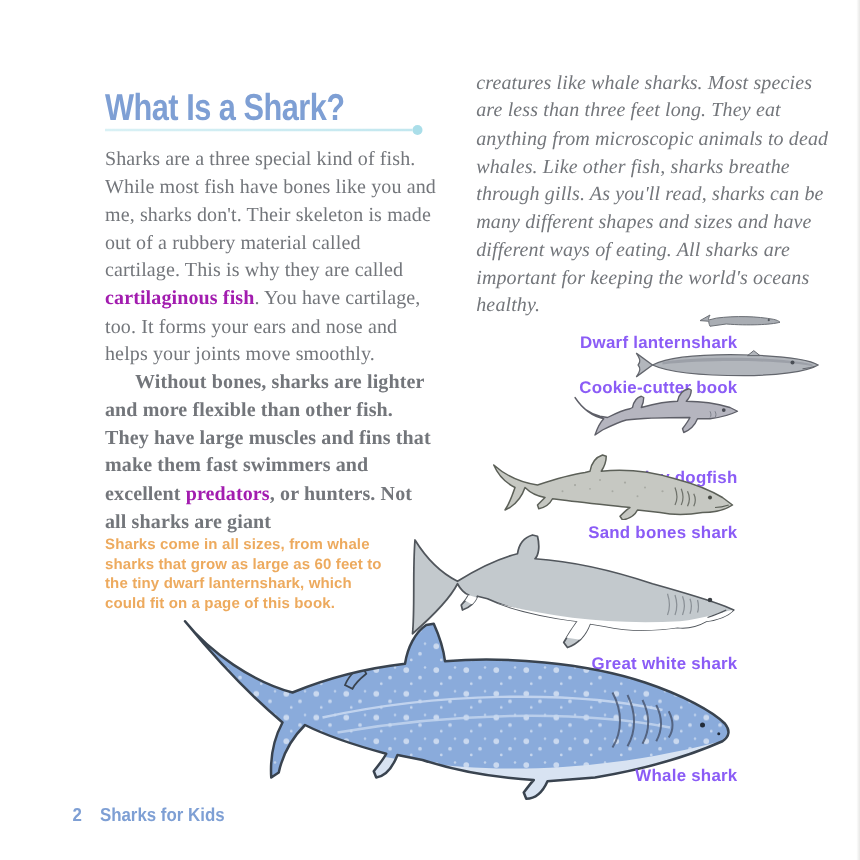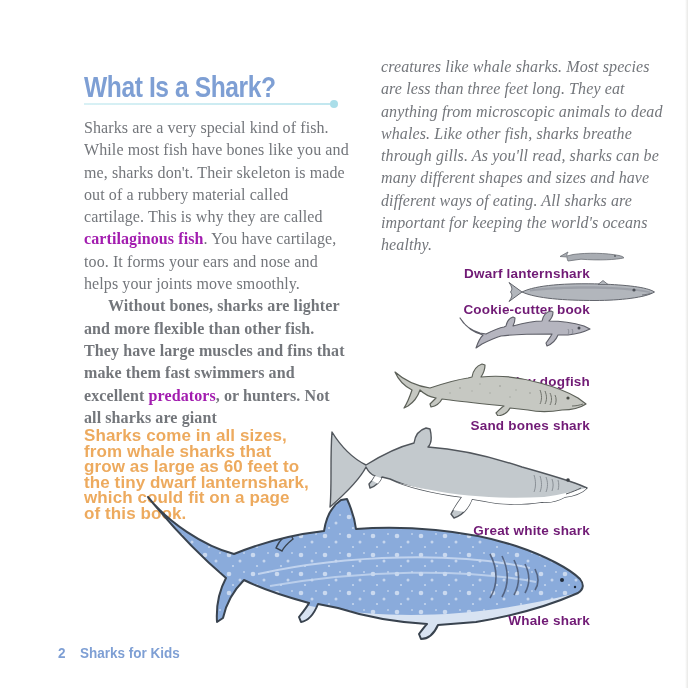--- a/index.html
+++ b/index.html
@@ -29,29 +29,29 @@
   .bodycol p{margin:0;}
   .bodycol b{color:#a21caf;}
   .col-left{left:84px;top:117px;width:266px;}
   .col-right{left:381px;top:56px;width:286px;font-style:italic;}
   .indent{text-indent:24px;font-weight:bold;}
 
   
   .caption{
     position:absolute;left:84px;top:428px;width:226px;
     color:#edaa5e;font-family:"Liberation Sans",sans-serif;font-weight:bold;
-    font-size:17px;line-height:15.6px;letter-spacing:0.1px;margin:0;
+    font-size:12px;line-height:15.6px;letter-spacing:0.1px;margin:0;
   }
 
   
   .shark{position:absolute;}
   .shark svg{display:block;width:100%;height:100%;}
   .shark-label{
     position:absolute;right:98px;white-space:nowrap;
-    color:#701a75;font-family:"Liberation Sans",sans-serif;font-weight:bold;
+    color:#8b5cf6;font-family:"Liberation Sans",sans-serif;font-weight:bold;
     font-size:13.5px;letter-spacing:0.2px;
   }
 
   
   .footer{
     position:absolute;left:58px;top:644px;color:#7e9fd4;
     font-family:"Liberation Sans",sans-serif;font-weight:bold;font-size:15px;
     transform:scaleX(0.9);transform-origin:0 50%;white-space:nowrap;
   }
   .footer .pnum{margin-right:16px;}
@@ -61,21 +61,21 @@
 
 <div class="page">
 
   <div class="page-edge"></div>
 
   <h1 class="title"><span class="squeeze">What Is a Shark?</span></h1>
   <div class="divider"></div>
   <div class="divider-dot"></div>
 
   <div class="bodycol col-left">
-    <p><span>Sharks are a very special kind of fish. While most fish have bones like you and me, sharks don't. Their skeleton is made out of a rubbery material called cartilage. This is why they are called </span><b>cartilaginous fish</b><span>. You have cartilage, too. It forms your ears and nose and helps your joints move smoothly.</span></p>
+    <p><span>Sharks are a three special kind of fish. While most fish have bones like you and me, sharks don't. Their skeleton is made out of a rubbery material called cartilage. This is why they are called </span><b>cartilaginous fish</b><span>. You have cartilage, too. It forms your ears and nose and helps your joints move smoothly.</span></p>
     <p class="indent"><span>Without bones, sharks are lighter and more flexible than other fish. They have large muscles and fins that make them fast swimmers and excellent </span><b>predators</b><span>, or hunters. Not all sharks are giant</span></p>
   </div>
 
   <div class="bodycol col-right">
     <p>creatures like whale sharks. Most species are less than three feet long. They eat anything from microscopic animals to dead whales. Like other fish, sharks breathe through gills. As you'll read, sharks can be many different shapes and sizes and have different ways of eating. All sharks are important for keeping the world's oceans healthy.</p>
   </div>
 
   <p class="caption">Sharks come in all sizes, from whale sharks that grow as large as 60 feet to the tiny dwarf lanternshark, which could fit on a page of this book.</p>
 
   <div class="shark" style="left:558px;top:250px;width:70px;height:13px;">

